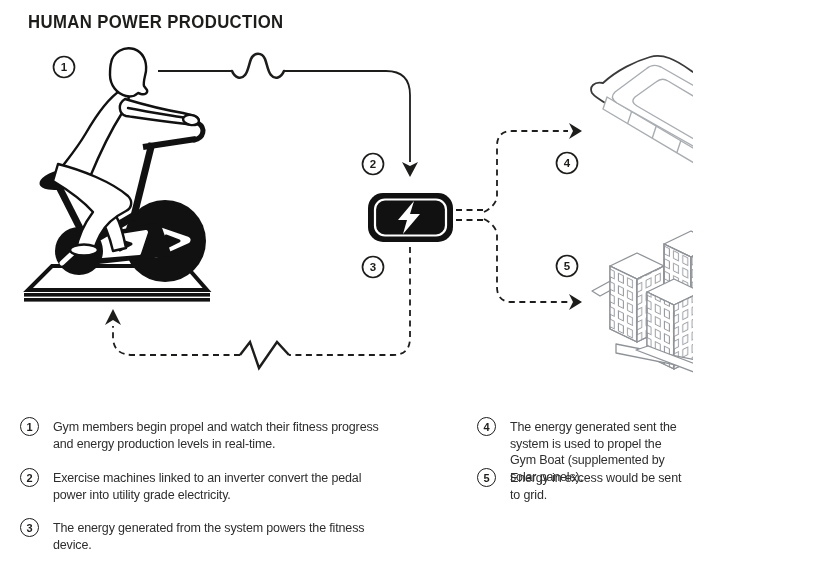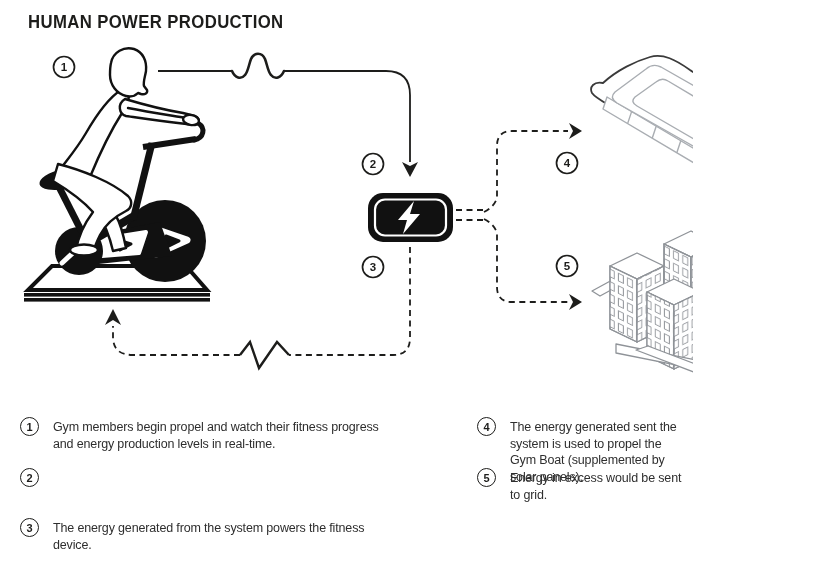--- a/index.html
+++ b/index.html
@@ -202,20 +202,22 @@
     </g>
   </svg>
 
   <div class="legend-item pos-1">
     <span class="num-badge">1</span>
     <span class="legend-text">Gym members begin propel and watch their fitness progress
 and energy production levels in real-time.</span>
   </div>
   <div class="legend-item pos-2">
     <span class="num-badge">2</span>
+    <span class="legend-text">Exercise machines linked to an inverter convert the pedal
+power into utility grade electricity.</span>
   </div>
   <div class="legend-item pos-3">
     <span class="num-badge">3</span>
     <span class="legend-text">The energy generated from the system powers the fitness
 device.</span>
   </div>
   <div class="legend-item pos-4">
     <span class="num-badge">4</span>
     <span class="legend-text">The energy generated sent the system is used to propel the
 Gym Boat (supplemented by solar panels).</span>

